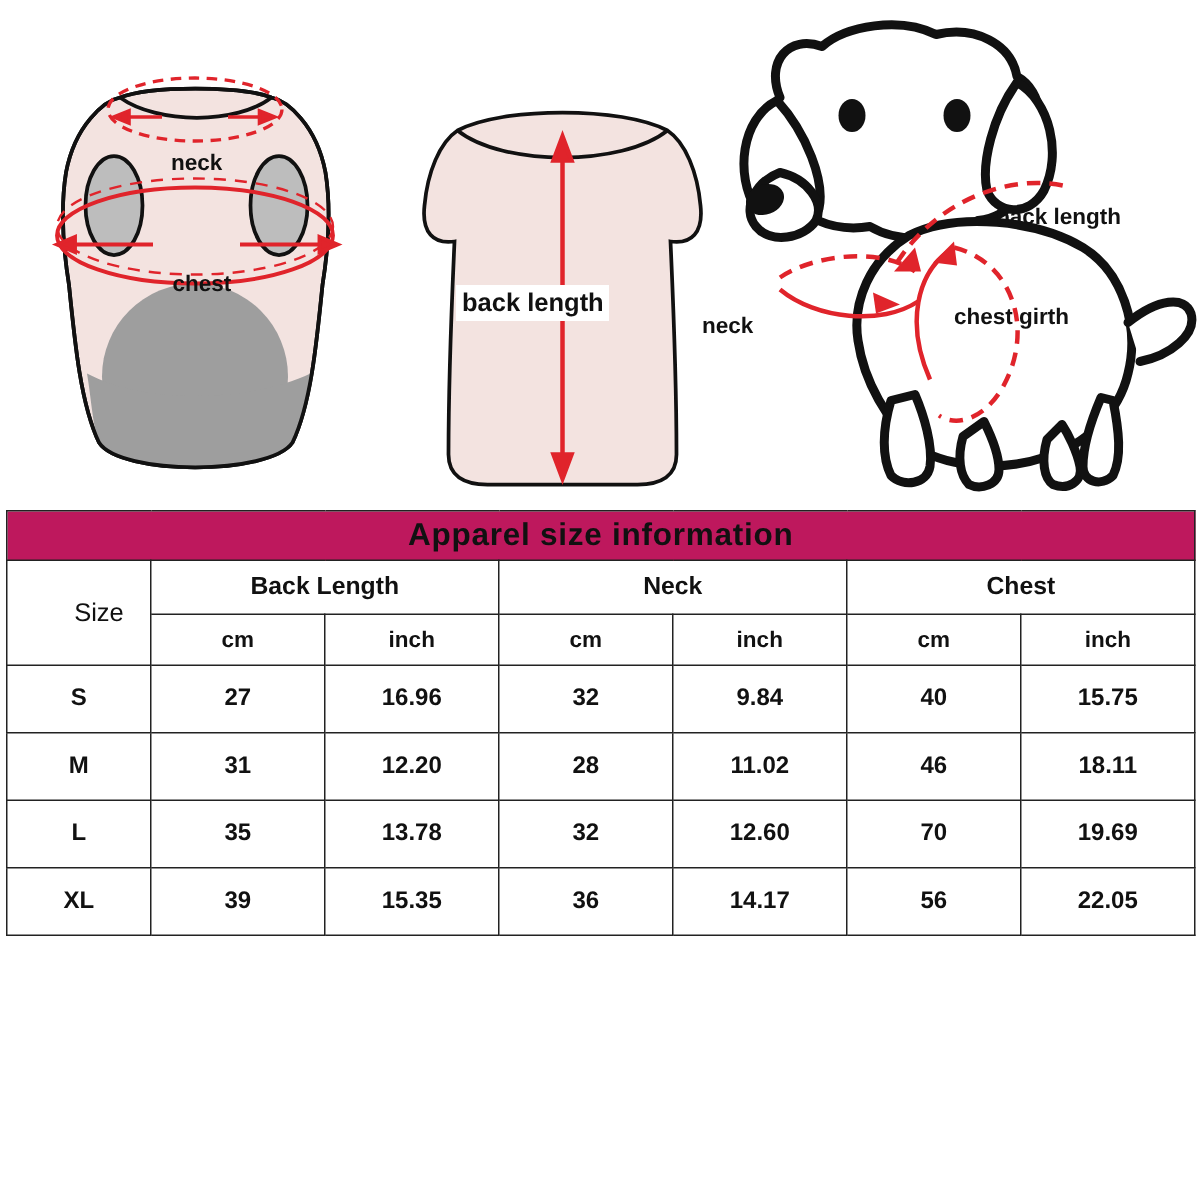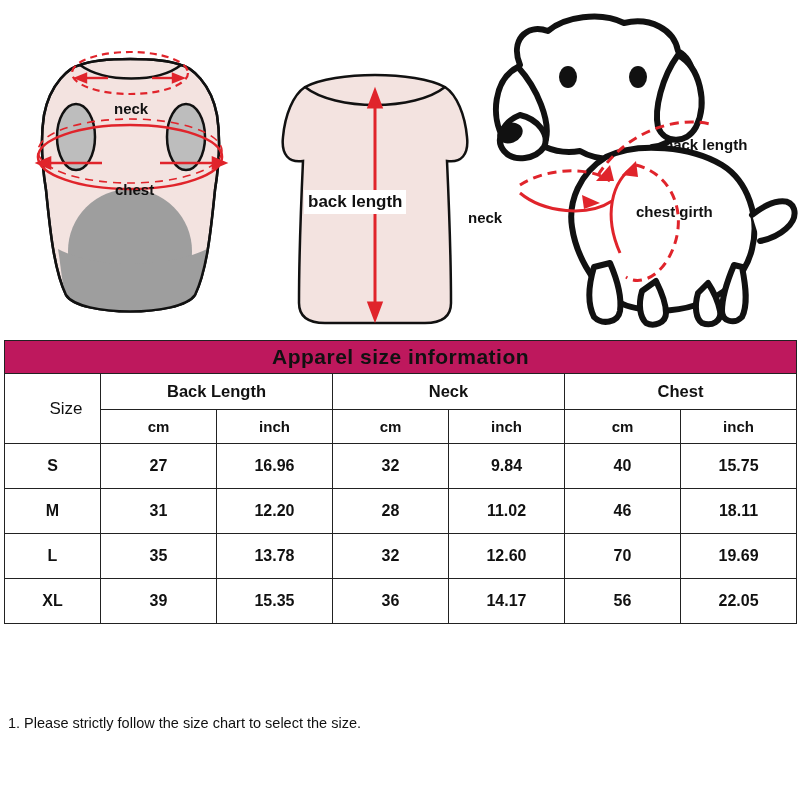--- a/index.html
+++ b/index.html
@@ -282,16 +282,15 @@
         <td>15.35</td>
         <td>36</td>
         <td>14.17</td>
         <td>56</td>
         <td>22.05</td>
       </tr>
     </tbody>
   </table>
 
   <div class="notes">
-    <div class="note-line">1. Please strictly follow the size chart  to select the size.</div>
   </div>
 
 </div>
 
 </body></html>

